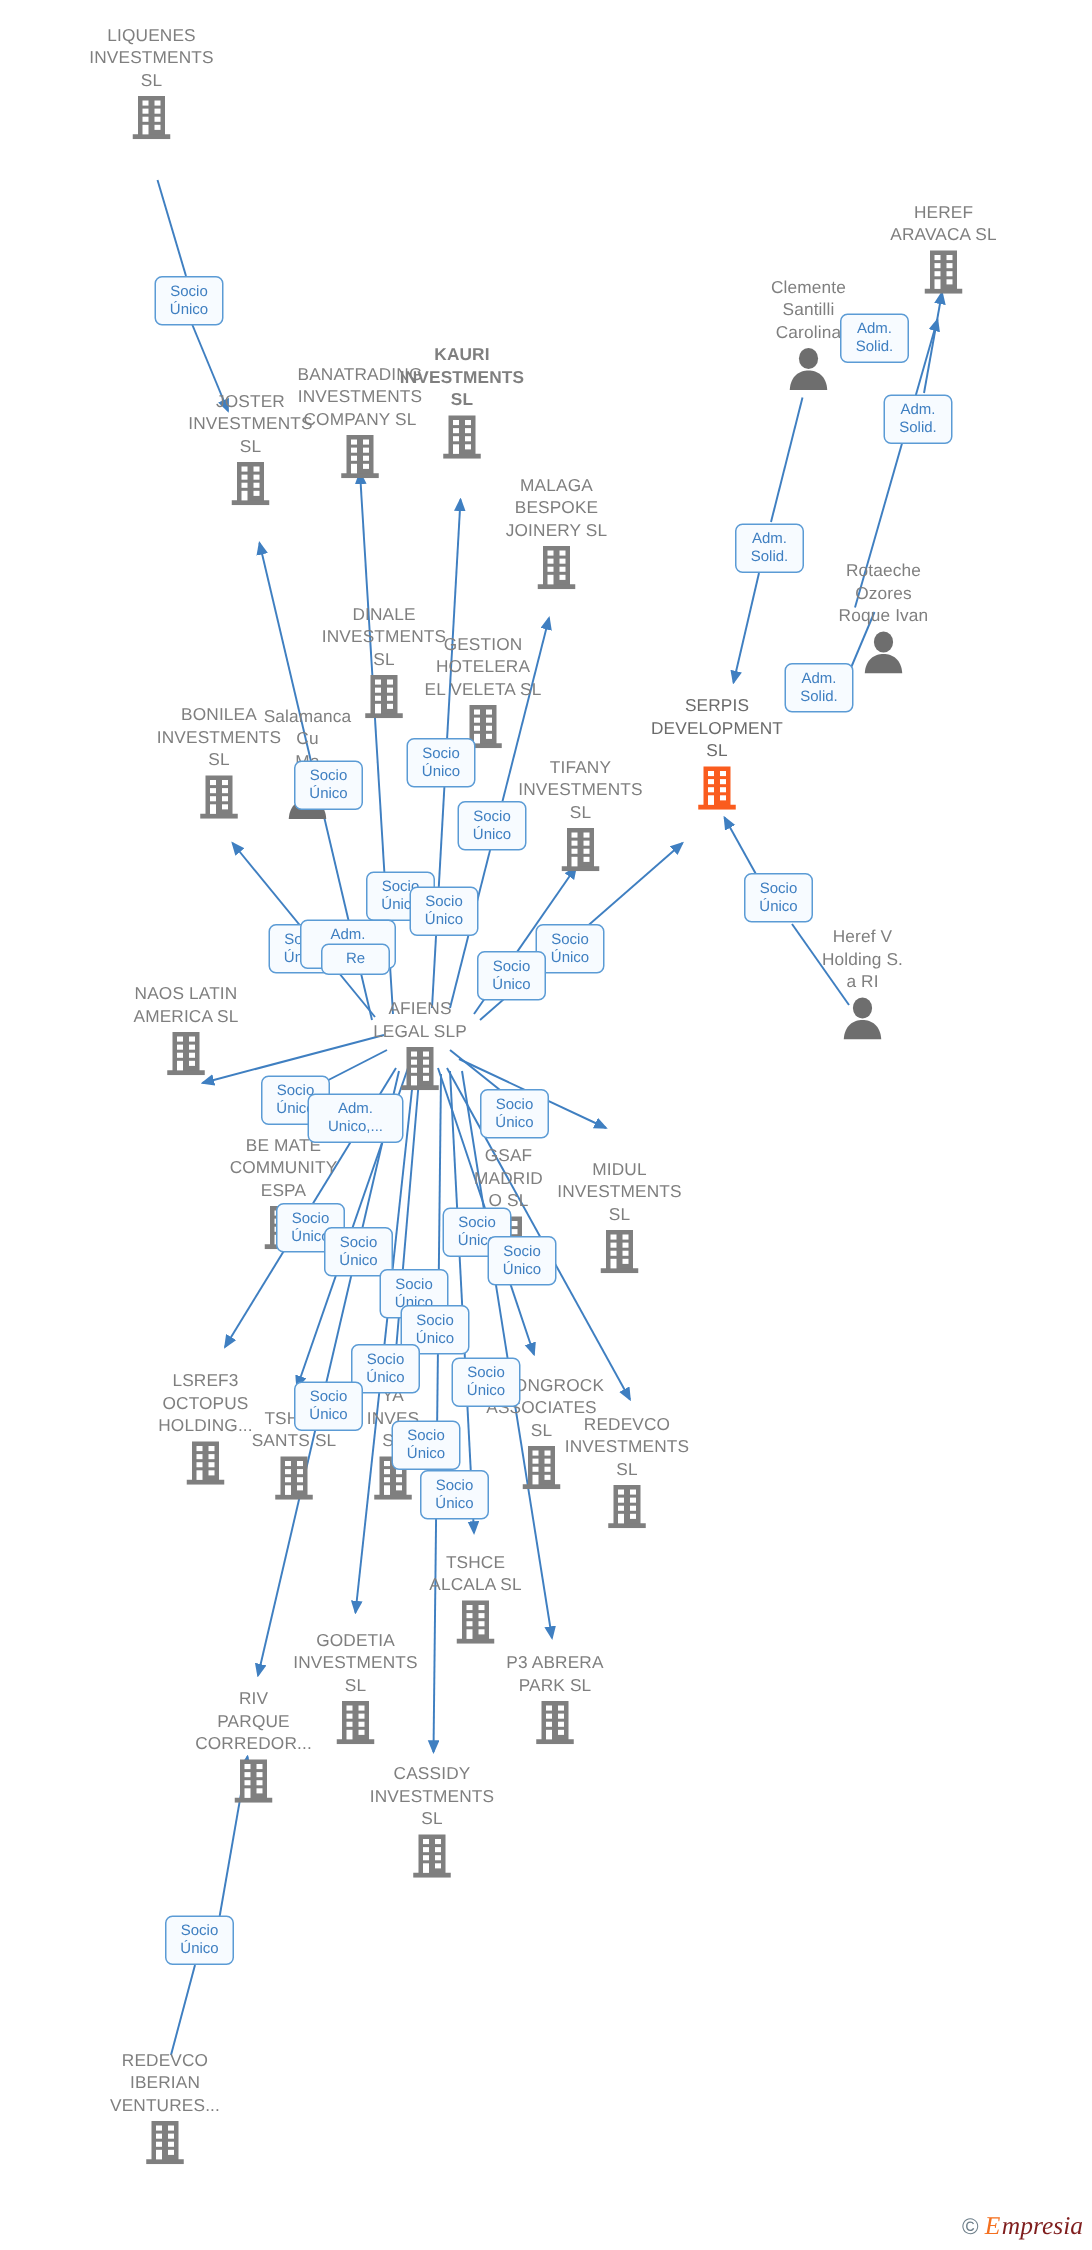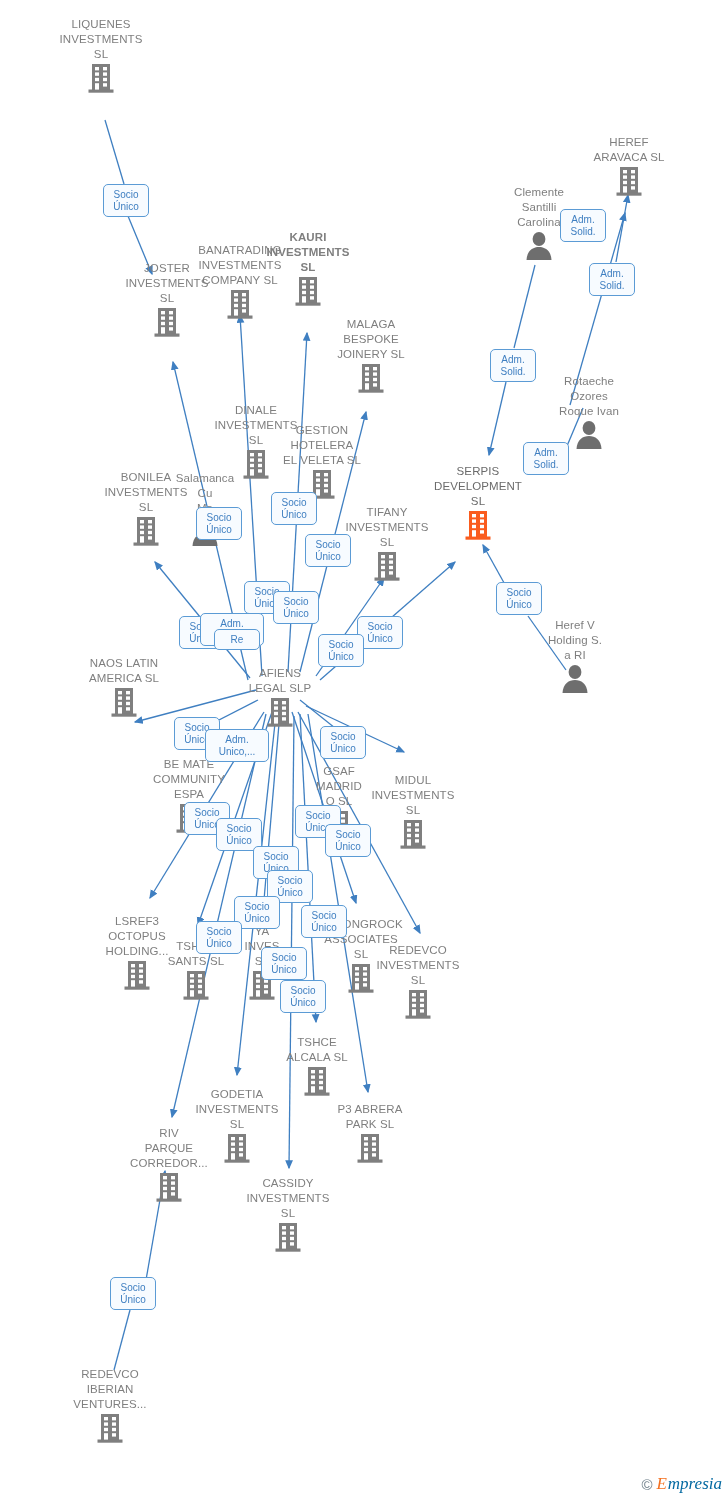--- a/index.html
+++ b/index.html
@@ -69,21 +69,21 @@
     display:flex;align-items:center;gap:4px;
     font-size:15px;
   }
   #watermark .c{ color:#6e7f8a; font-size:15px; }
   #watermark .e{
     color:#f4701f;
     font-family:"Liberation Serif","DejaVu Serif",serif;
     font-style:italic;font-size:17px;
   }
   #watermark .rest{
-    color:#0369a1;
+    color:#7f1d1d;
     font-family:"Liberation Serif","DejaVu Serif",serif;
     font-style:italic;font-size:17px;
     margin-left:-3px;
   }
 </style>
 </head>
 <body>
 
 <div id="stage">
 

